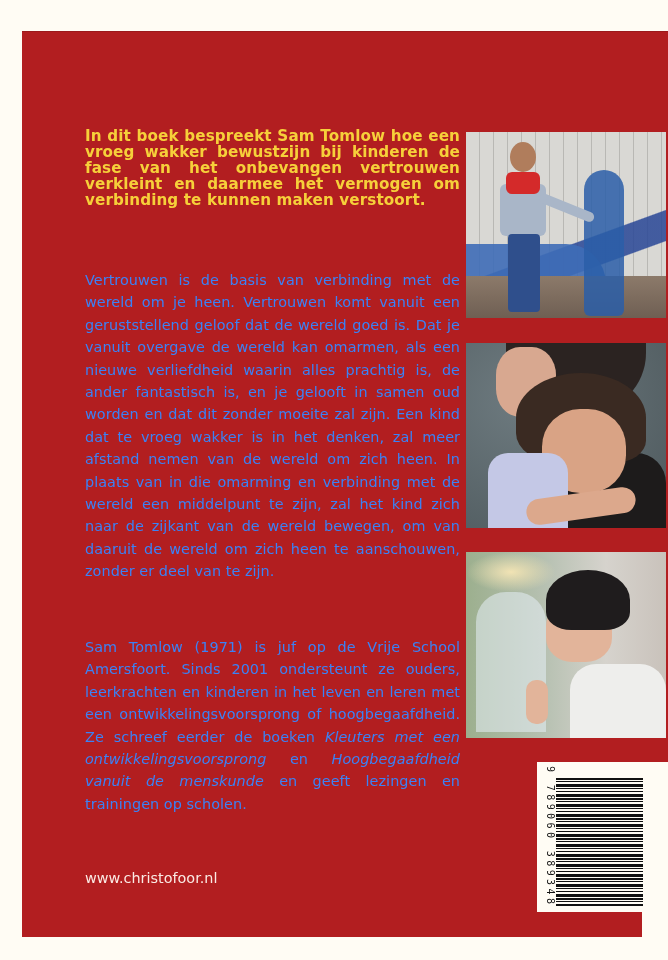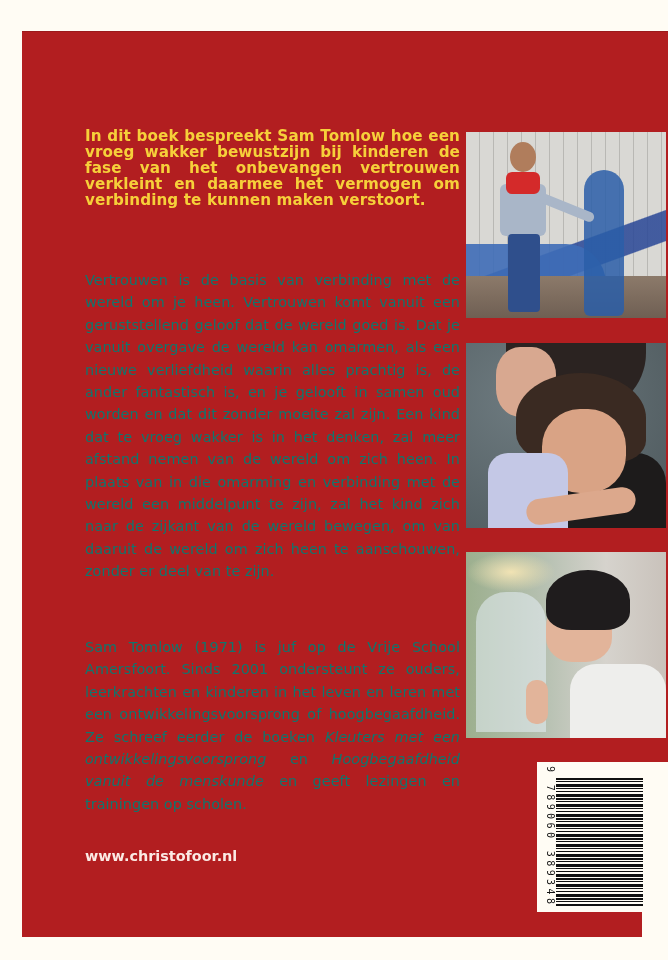--- a/index.html
+++ b/index.html
@@ -34,35 +34,35 @@
       font-weight: bold;
       font-size: 15.2px;
       line-height: 16px;
       text-align: justify;
       letter-spacing: 0.1px;
     }
     .body-text {
       position: absolute;
       left: 85px;
       width: 375px;
-      color: #0f766e;
+      color: #3b82f6;
       font-size: 14.4px;
       line-height: 22.4px;
       text-align: justify;
       letter-spacing: 0.05px;
     }
     .p1 { top: 269px; }
     .p2 { top: 636px; }
     .p2 em { font-style: italic; }
     .url {
       position: absolute;
-      left: 85px; top: 848px;
+      left: 85px; top: 870px;
       color: #fbeae4;
       font-size: 14.4px;
-      font-weight: bold;
+      font-weight: normal;
     }
     .photo {
       position: absolute;
       left: 466px; width: 200px;
       overflow: hidden;
     }
     .photo1 {
       top: 132px; height: 186px;
       background:
         linear-gradient(160deg, transparent 58%, rgba(40,70,150,0.85) 58.5%, rgba(40,70,150,0.85) 70%, transparent 70.5%),

